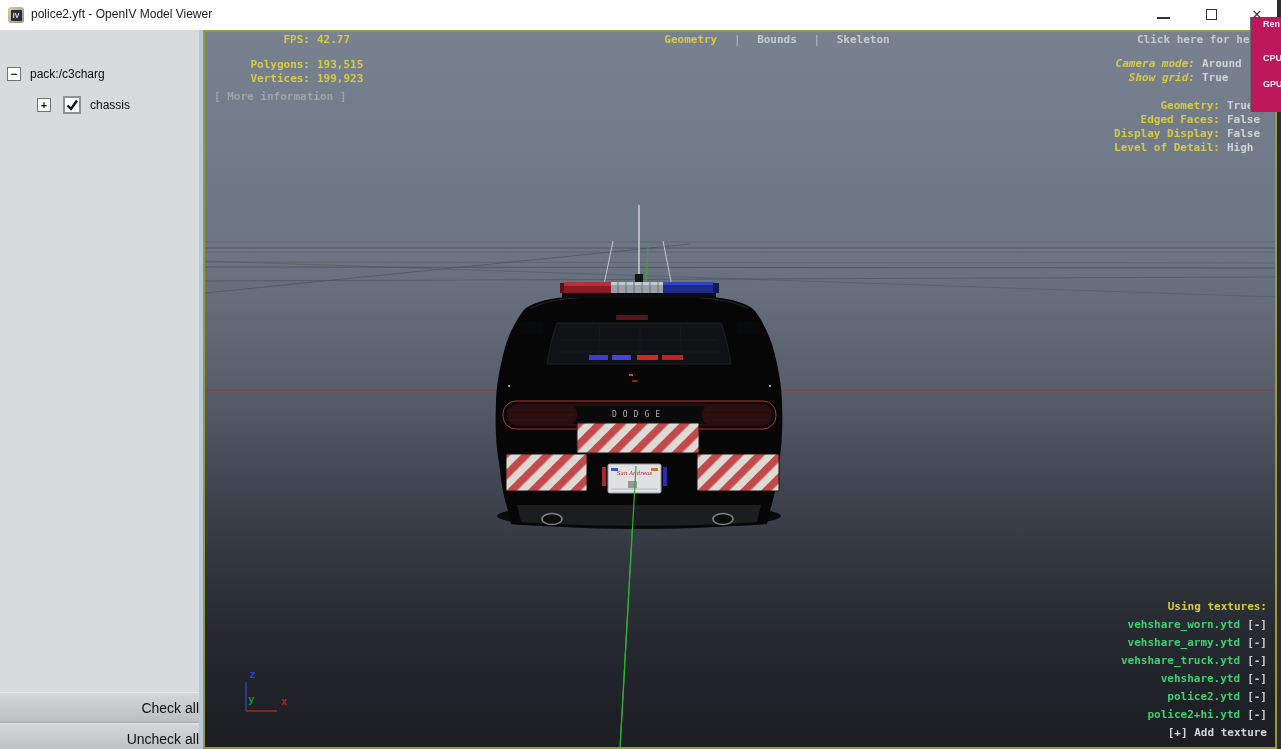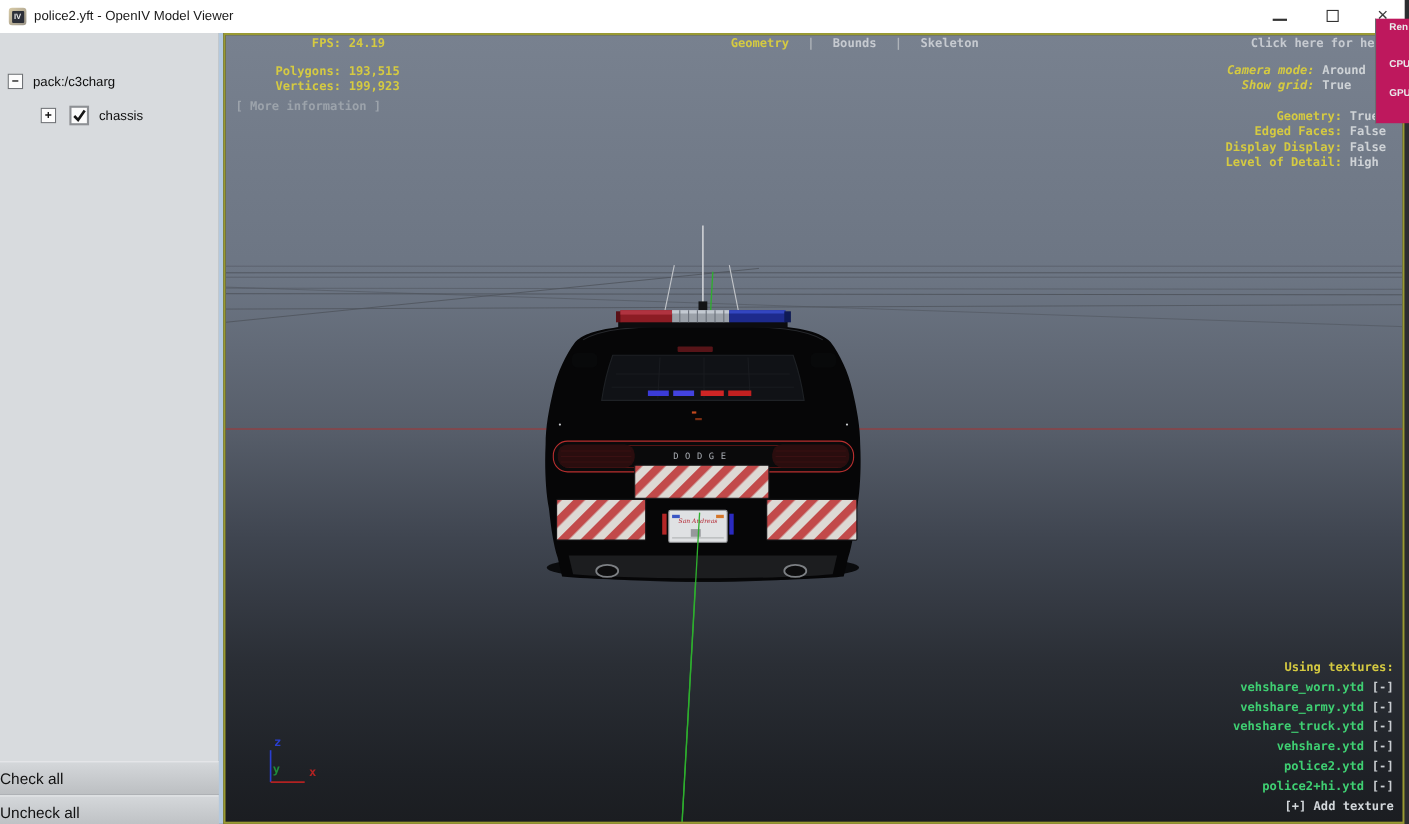--- a/index.html
+++ b/index.html
@@ -23,21 +23,21 @@
 
   
   .sidebar { position:absolute; left:0; top:30px; width:199px; height:719px; background:#d8dbde; }
   .sidebar-scroll { position:absolute; left:199px; top:30px; width:4px; height:719px; background:#b4c9de; }
   .tree-row { position:absolute; display:flex; align-items:center; }
   .expander { width:14px; height:14px; background:#fcfcfc; border:1px solid #6f7276; color:#111;
               font:bold 11px "Liberation Sans",sans-serif; display:flex; align-items:center; justify-content:center; }
   .tree-label { font-size:12px; color:#0c0c0c; margin-left:9px; white-space:nowrap; }
   .cb { width:18px; height:18px; background:#fbfbfb; border:2px solid #8d9094; margin-left:12px; position:relative; }
   .cb svg { position:absolute; left:0; top:0; }
-  .side-btn { position:absolute; left:0; width:199px; height:31px; text-align:left; line-height:30px;
+  .side-btn { position:absolute; left:0; width:199px; height:31px; text-align:right; line-height:30px;
               font-size:14px; color:#111; background:linear-gradient(#d4d7da,#bcbfc2);
               border-top:1px solid #e6e8ea; border-bottom:1px solid #a6a9ac; }
   .btn-checkall { top:662px; }
   .btn-uncheckall { top:693px; }
 
   
   .vp-bg { position:absolute; left:205px; top:32px; width:1070px; height:715px;
            background:linear-gradient(#78818f 0%, #747d8b 10%, #6c7583 31%, #575e6a 50%, #3f4550 64%, #2a2e35 80%, #1e2126 94%, #1b1d21 100%); }
   .vp-border { position:absolute; left:203px; top:30px; width:1074px; height:719px; border:2px solid #999a33; pointer-events:none; }
   .scene { position:absolute; left:205px; top:32px; width:1070px; height:715px; }
@@ -266,21 +266,21 @@
       <line x1="246" y1="711" x2="277" y2="711" stroke="#b22222" stroke-width="1.5"></line>
       <text x="249" y="678" fill="#2a3fd0">z</text>
       <text x="248" y="703" fill="#1e8c3a">y</text>
       <text x="281" y="705" fill="#b22222">x</text>
     </g>
   </svg>
 
   <div class="stats-block mono yellow">
     <div class="orow">
       <span class="olbl">FPS:</span>
-      <span class="oval">24.19</span>
+      <span class="oval">42.77</span>
     </div>
     <div class="stats-gap"></div>
     <div class="orow">
       <span class="olbl">Polygons:</span>
       <span class="oval">193,515</span>
     </div>
     <div class="orow">
       <span class="olbl">Vertices:</span>
       <span class="oval">199,923</span>
     </div>

